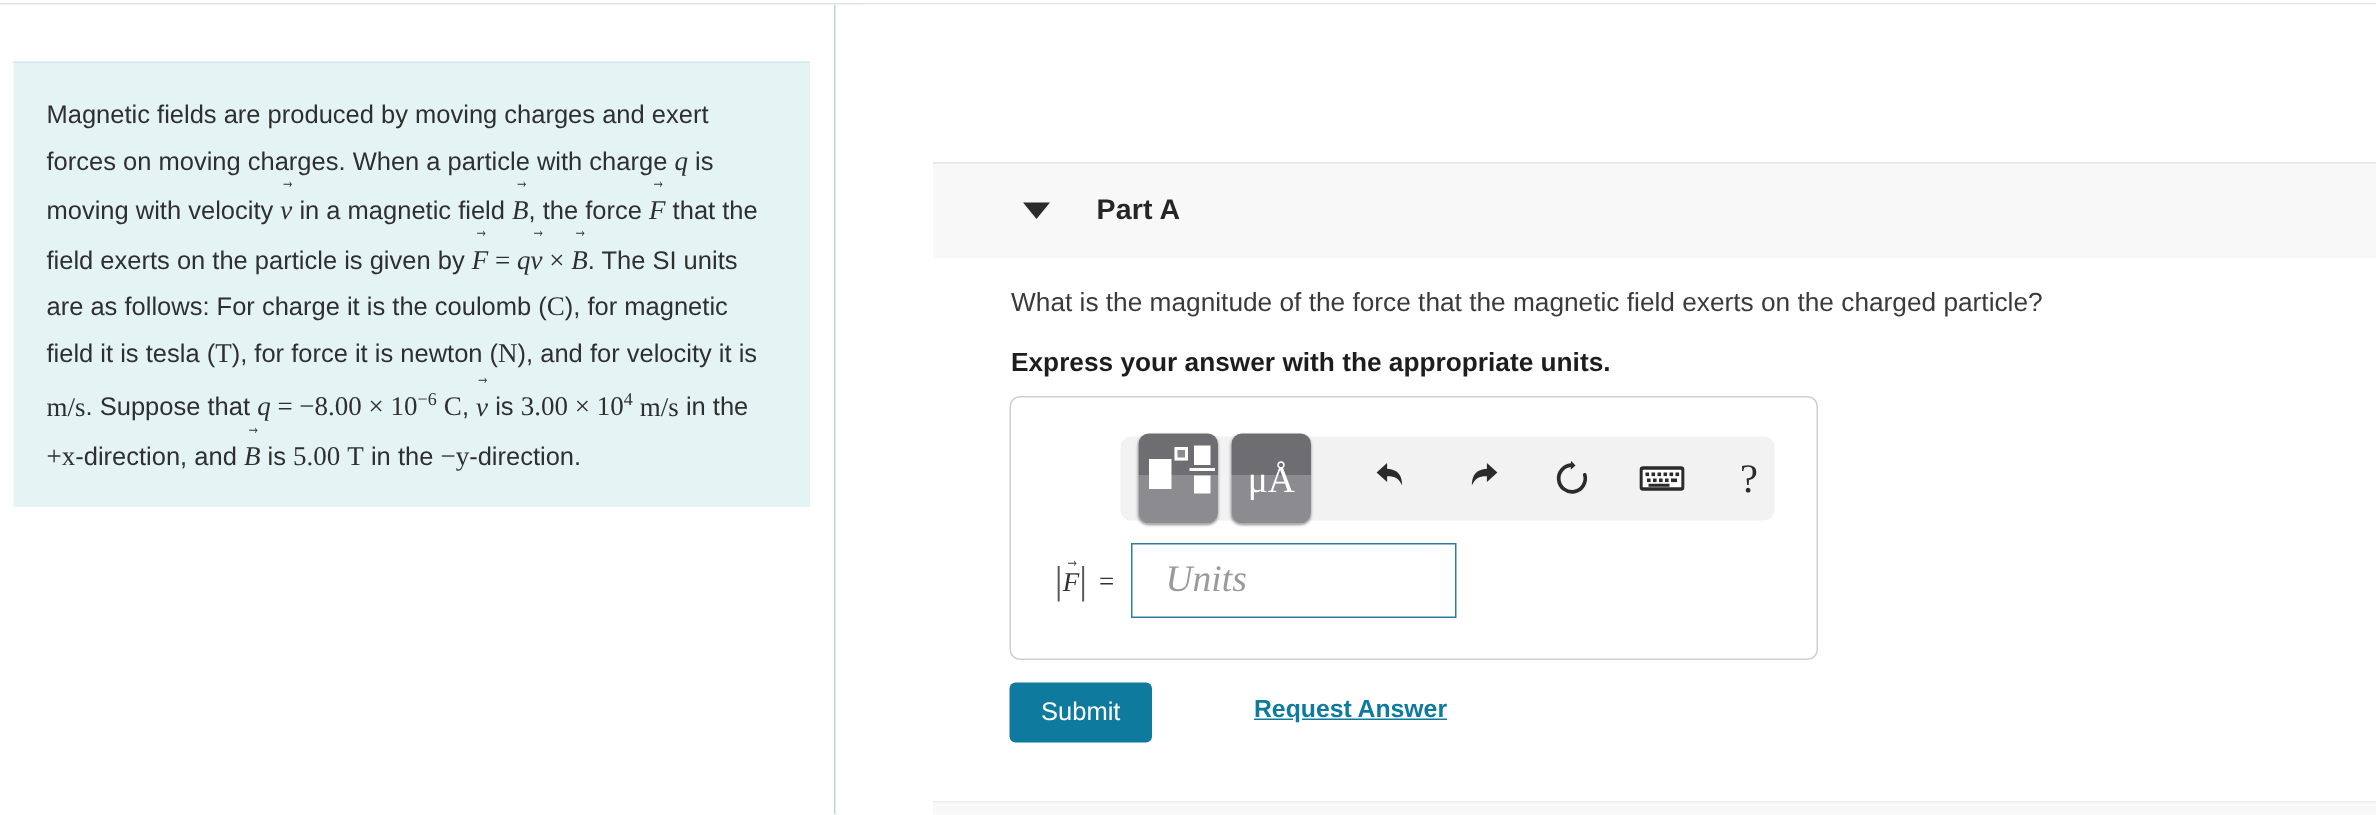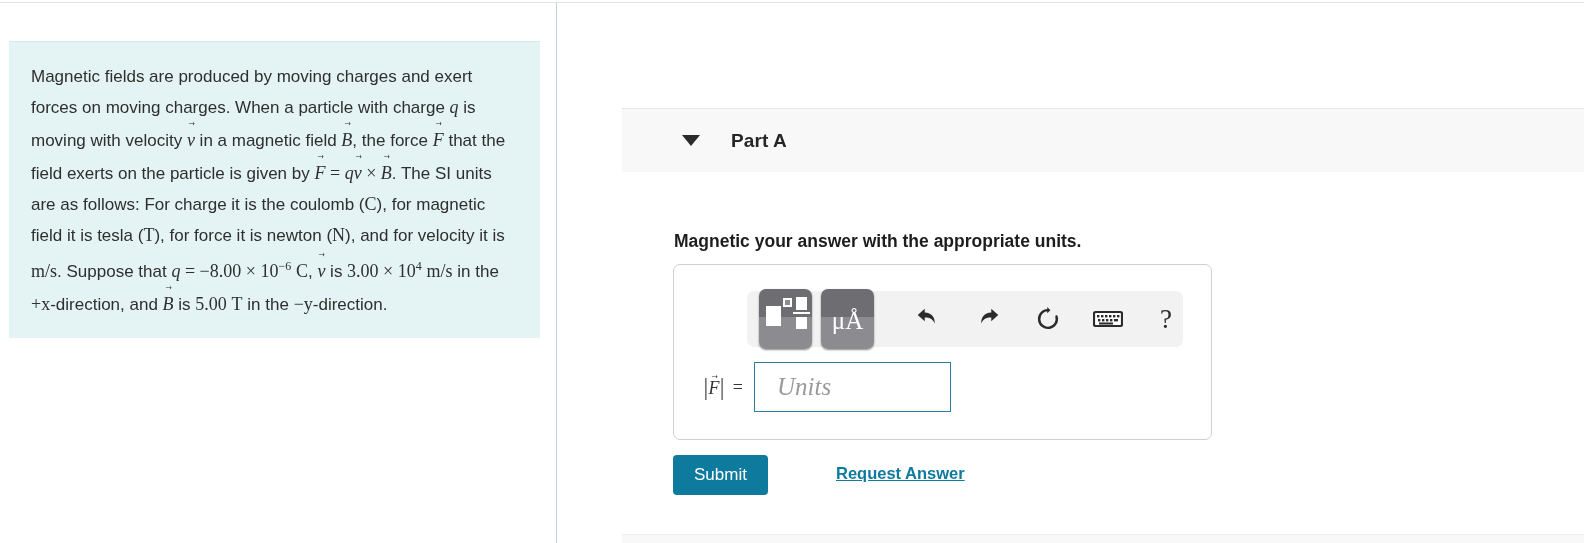--- a/index.html
+++ b/index.html
@@ -215,21 +215,21 @@
     background: #fff;
     font-family: "Liberation Serif", serif;
     font-style: italic;
     font-size: 25px;
     color: #9a9a9a;
     padding: 0 0 0 22px;
     display: flex; align-items: center;
     outline: none;
   }
   .field-value { width: 217px; }
-  .field-units { width: 197px; border-color: #2b7f9e; margin-left: 2px; }
+  .field-units { width: 217px; border-color: #2b7f9e; margin-left: 2px; }
   .field::placeholder { color: #9a9a9a; }
   .submit-btn {
     position: absolute; left: 98px; top: 452px;
     width: 95px; height: 40px;
     background: #0d7a9e;
     color: #ffffff;
     border: none;
     border-radius: 4px;
     font-family: "Liberation Sans", sans-serif;
     font-size: 17px;
@@ -290,21 +290,22 @@
 
   <div class="divider"></div>
 
   <div class="right-panel">
 
     <div class="part-header">
       <span class="caret"></span>
       <span class="part-title">Part A</span>
     </div>
 
-    <div class="express-text">Magnetic your answer with the appropriate units.</div>
+    <div class="question-text">What is the magnitude of the force that the magnetic field exerts on the charged particle?</div>
+    <div class="express-text">Express your answer with the appropriate units.</div>
 
     <div class="answer-box">
 
       <div class="mathtoolbar">
 
         <div class="tb-btn first">
           <span class="tmpl-big"></span>
           <span class="tmpl-small"></span>
           <span class="tmpl-f-top"></span>
           <span class="tmpl-f-bar"></span>

